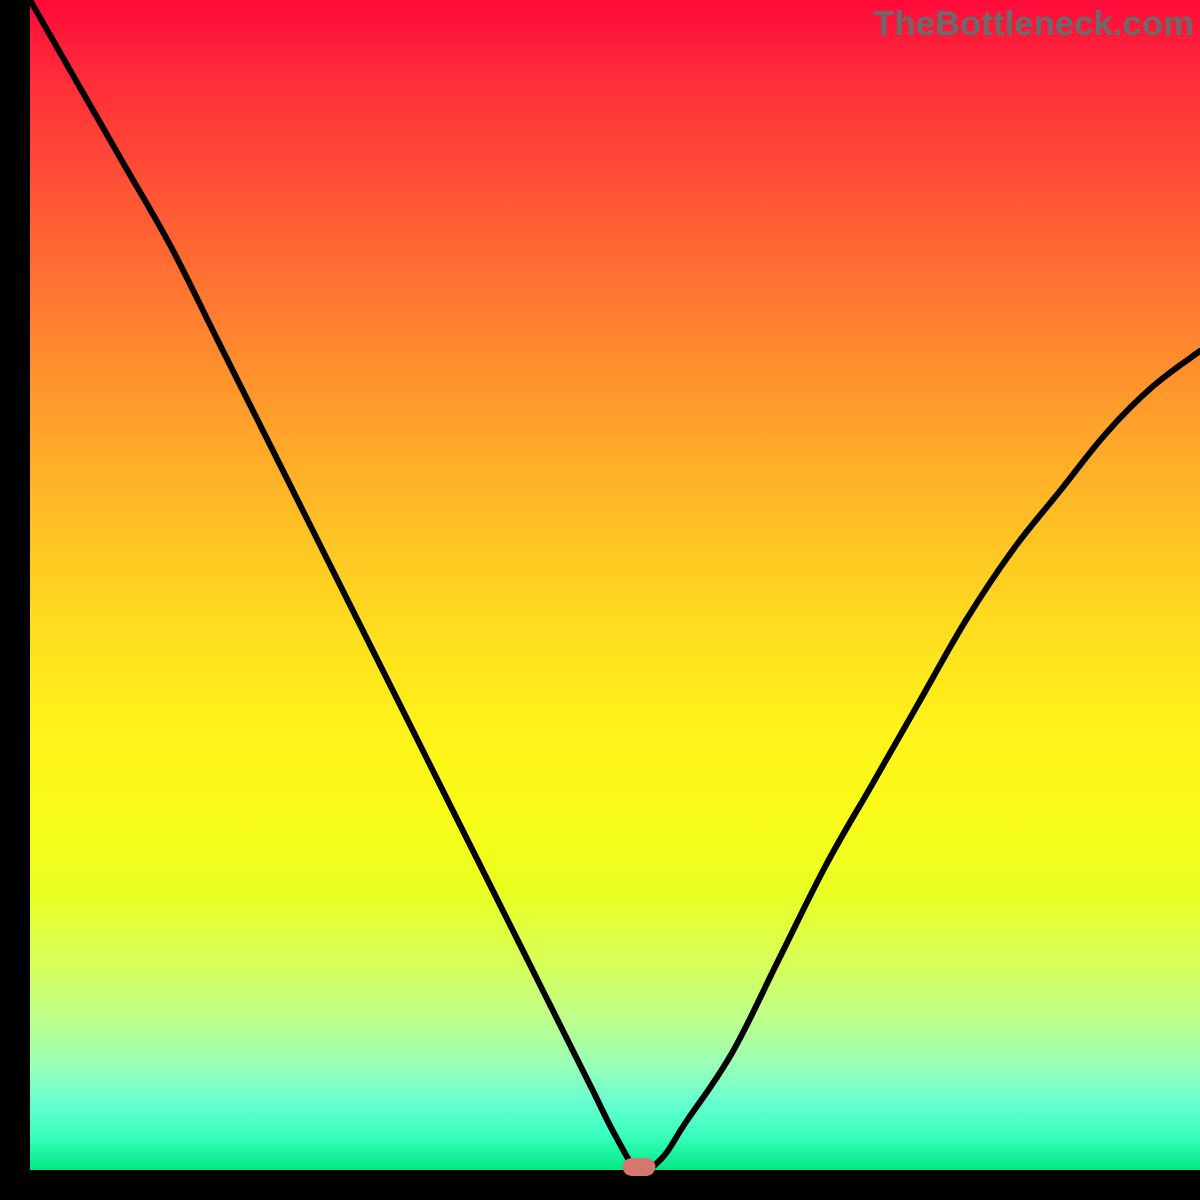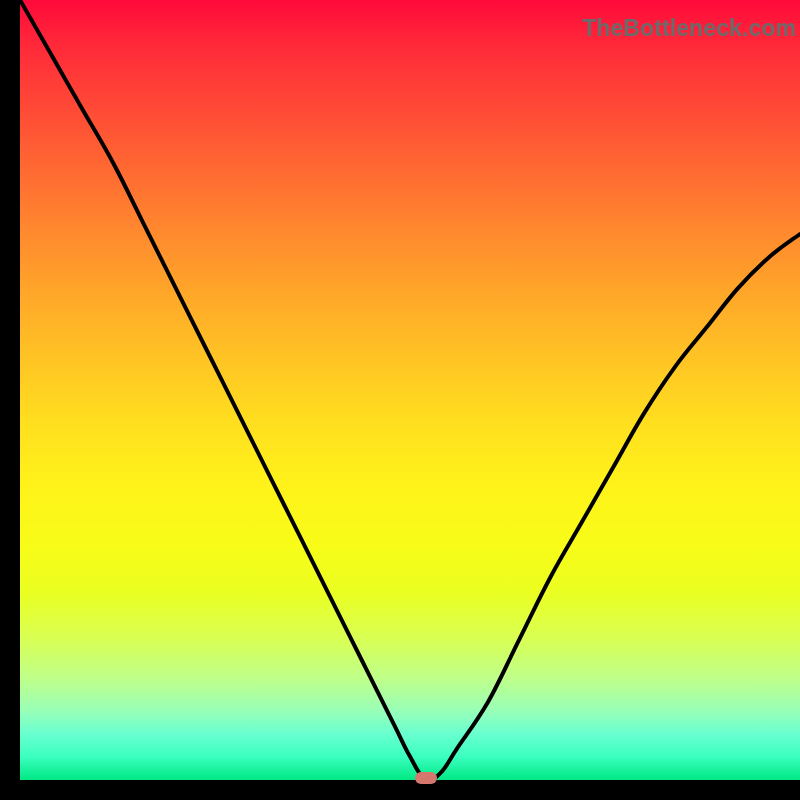--- a/index.html
+++ b/index.html
@@ -44,21 +44,21 @@
   }
   .watermark {
     position: absolute;
     top: 0;
     right: 4px;
     font-family: Arial, Helvetica, sans-serif;
     font-size: 23px;
     font-weight: 590;
     color: #6b6b6b;
     letter-spacing: 0.1px;
-    padding-top: 15px;
+    padding-top: 2px;
     text-align: right;
   }
   svg.curve {
     position: absolute;
     left: 0;
     top: 0;
     width: 780px;
     height: 780px;
   }
   .marker {

